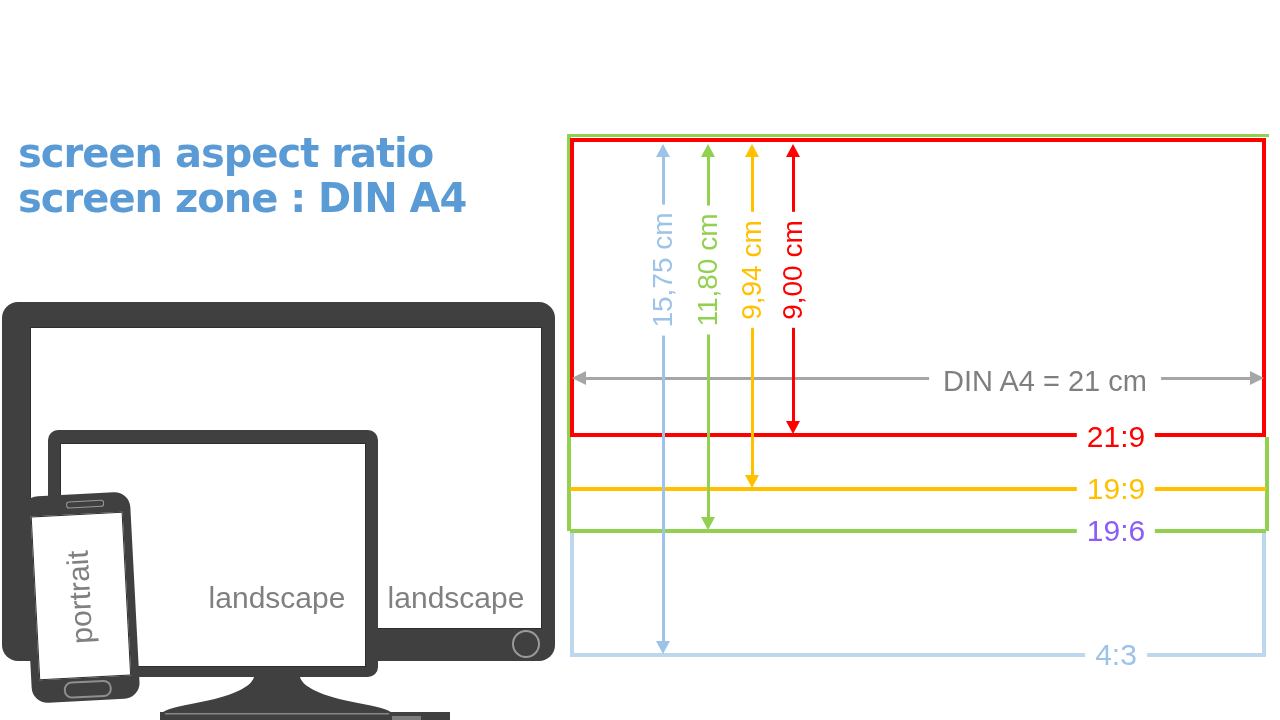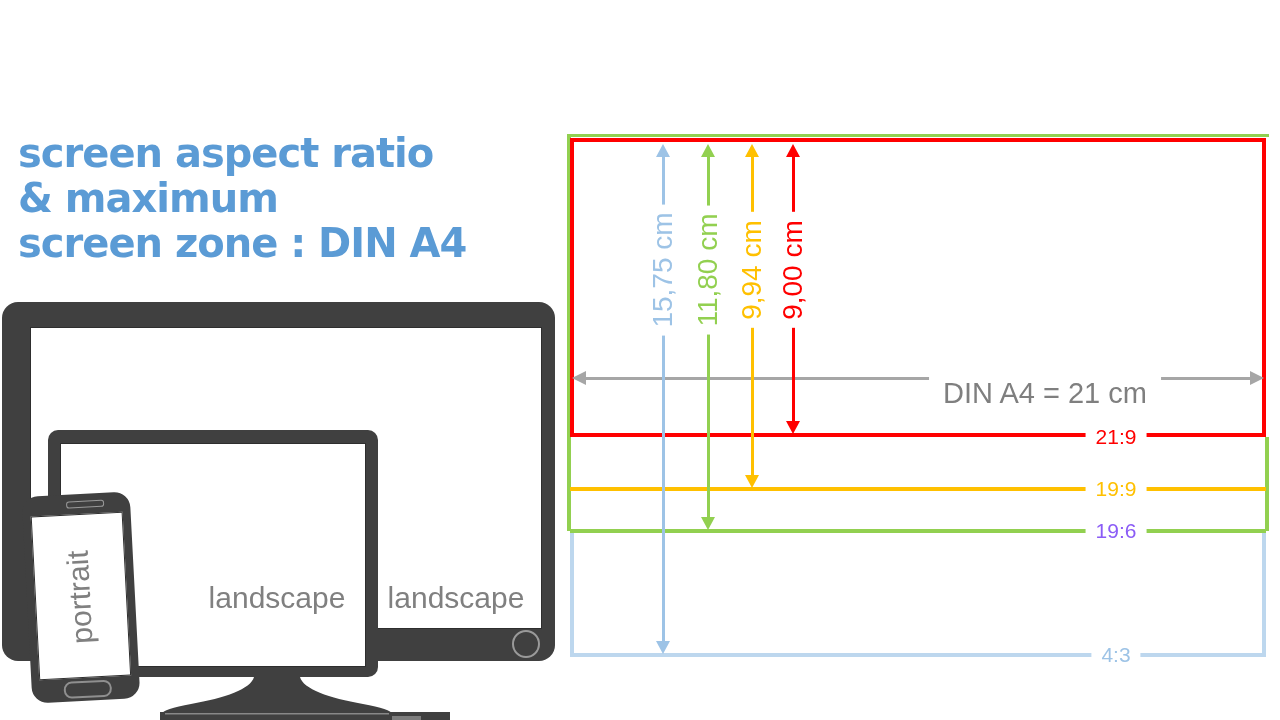--- a/index.html
+++ b/index.html
@@ -33,30 +33,30 @@
   .green-left{left:567px;top:137px;width:4px;height:394px;background:#92D050;}
   .green-right{left:1265px;top:437px;width:4px;height:94px;background:#92D050;}
   .blue-left{left:570px;top:531px;width:4px;height:126px;background:#BDD7EE;}
   .blue-right{left:1262px;top:531px;width:4px;height:126px;background:#BDD7EE;}
   .line-1909{left:570px;top:487px;width:696px;height:4px;background:#FFC000;}
   .line-1906{left:570px;top:529px;width:696px;height:4px;background:#92D050;}
   .line-43{left:570px;top:653px;width:696px;height:4px;background:#BDD7EE;}
   .red-rect{left:570px;top:138px;width:688px;height:291px;border:4px solid #FF0000;}
 
   .ratio-label{transform:translate(-50%,-50%);background:#fff;padding:0 10px;
-               font-size:21px;white-space:nowrap;}
+               font-size:30px;white-space:nowrap;}
   .rl-red{color:#FF0000;} .rl-yellow{color:#FFC000;} .rl-green{color:#8b5cf6;} .rl-blue{color:#9DC3E6;}
 
   
   .g-shaft{left:584px;top:377px;width:668px;height:3px;background:#A6A6A6;}
   .g-head-l{left:572px;top:371px;width:0;height:0;border-top:7px solid transparent;
             border-bottom:7px solid transparent;border-right:14px solid #A6A6A6;}
   .g-head-r{left:1250px;top:371px;width:0;height:0;border-top:7px solid transparent;
             border-bottom:7px solid transparent;border-left:14px solid #A6A6A6;}
-  .din-label{left:1045px;top:393px;transform:translate(-50%,-50%);background:#fff;
+  .din-label{left:1045px;top:381px;transform:translate(-50%,-50%);background:#fff;
              padding:0 14px;color:#7F7F7F;font-size:29px;white-space:nowrap;}
 
   
   .v-shaft{width:3px;}
   .ah{width:0;height:0;border-left:7px solid transparent;border-right:7px solid transparent;}
   .ah-up{border-bottom:13px solid;} .ah-down{border-top:13px solid;}
   .c-blue{color:#9DC3E6;background:#9DC3E6;}
   .c-green{color:#92D050;background:#92D050;}
   .c-yellow{color:#FFC000;background:#FFC000;}
   .c-red{color:#FF0000;background:#FF0000;}
@@ -69,21 +69,20 @@
                  padding:0 8px;font-size:28px;white-space:nowrap;}
   .ml-blue{color:#9DC3E6;} .ml-green{color:#92D050;} .ml-yellow{color:#FFC000;} .ml-red{color:#FF0000;}
 </style>
 </head>
 <body>
 
 <div id="stage">
 
   <div class="abs title">
     <div>screen aspect ratio</div>
-    <div>&amp; maximum</div>
     <div>screen zone : DIN A4</div>
   </div>
 
   <div class="abs tv-frame">
     <div class="abs tv-screen" style="left:28px;top:25px;"></div>
     <div class="abs tv-power" style="left:510px;top:328px;"></div>
   </div>
   <div class="abs dev-label" style="left:456px;top:598px;">landscape</div>
 
   <div class="abs kbd-bar"></div>

